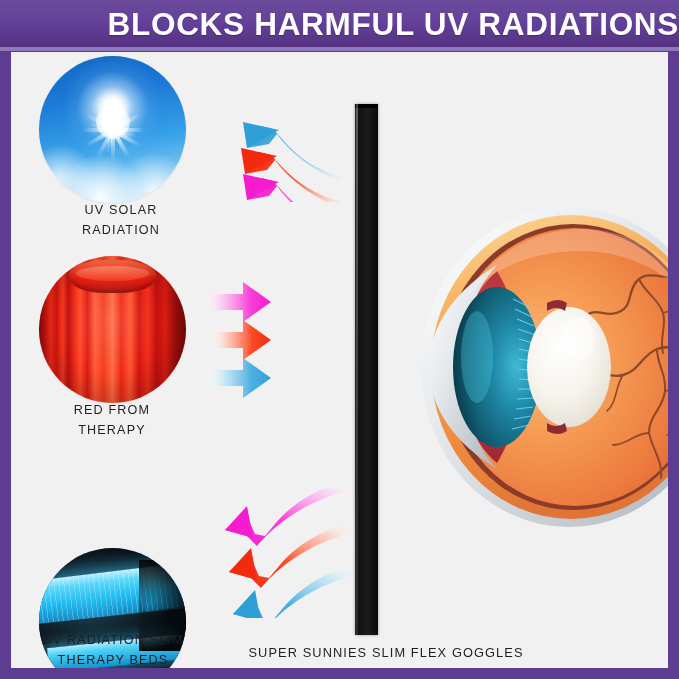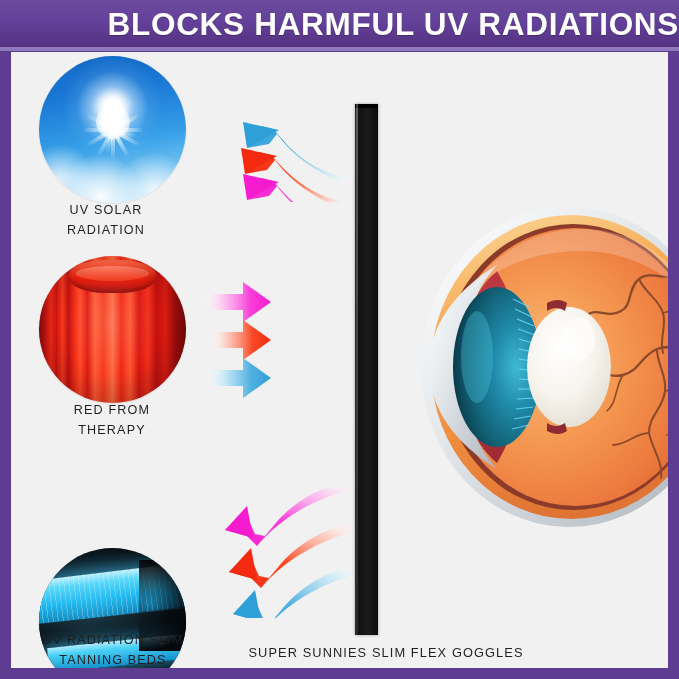--- a/index.html
+++ b/index.html
@@ -133,21 +133,21 @@
   
   .caption{
     position:absolute;
     text-align:center;
     color:#221f1f;
     font-size:12.6px;
     letter-spacing:1.15px;
     line-height:20px;
     font-family:"Liberation Sans", sans-serif;
   }
-  #caption-sun{left:0;top:148px;width:190px;}
+  #caption-sun{left:15px;top:148px;width:190px;}
   #caption-red{left:6px;top:348px;width:190px;}
   #caption-tan{left:2px;top:578px;width:200px;}
   #caption-goggles{
     position:absolute;left:190px;top:593px;width:370px;
     text-align:center;color:#221f1f;
     font-size:12.8px;letter-spacing:1.1px;
     font-family:Liberation Sans, sans-serif;
   }
   
   .arrow-group{position:absolute;}
@@ -215,21 +215,21 @@
       <span class="bed-top">
         <span class="bed-top-lines"></span>
       </span>
       <span class="bed-dark-mid"></span>
       <span class="bed-bot"></span>
       <span class="bed-dark-r"></span>
       <span class="bed-glow"></span>
     </div>
     <div class="caption" id="caption-tan">
       <div>UV RADIATION SLIM</div>
-      <div>TANNING BEDS</div>
+      <div>THERAPY BEDS</div>
     </div>
 
     <div class="arrow-group" id="arrows-top">
       <svg width="150" height="120" viewBox="0 0 150 120">
         <defs>
           <linearGradient id="gBlueT" x1="1" y1="1" x2="0" y2="0">
             <stop offset="0%" stop-color="#ffffff" stop-opacity="0"></stop>
             <stop offset="22%" stop-color="#bfe6f8" stop-opacity=".65"></stop>
             <stop offset="55%" stop-color="#4fb0e0"></stop>
             <stop offset="100%" stop-color="#2f9fd8"></stop>

